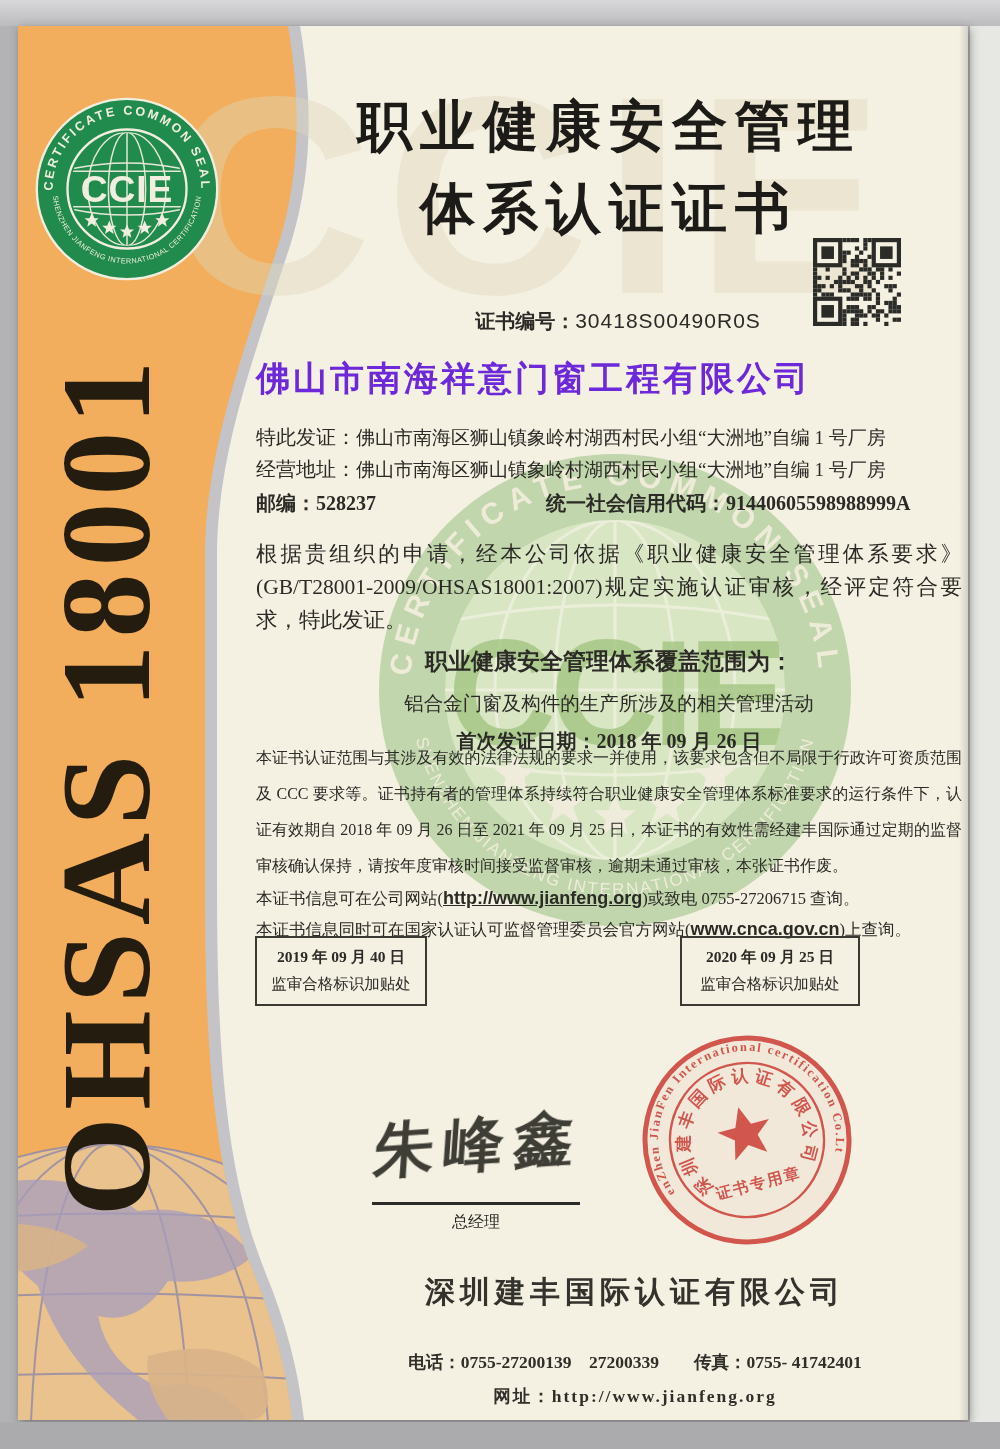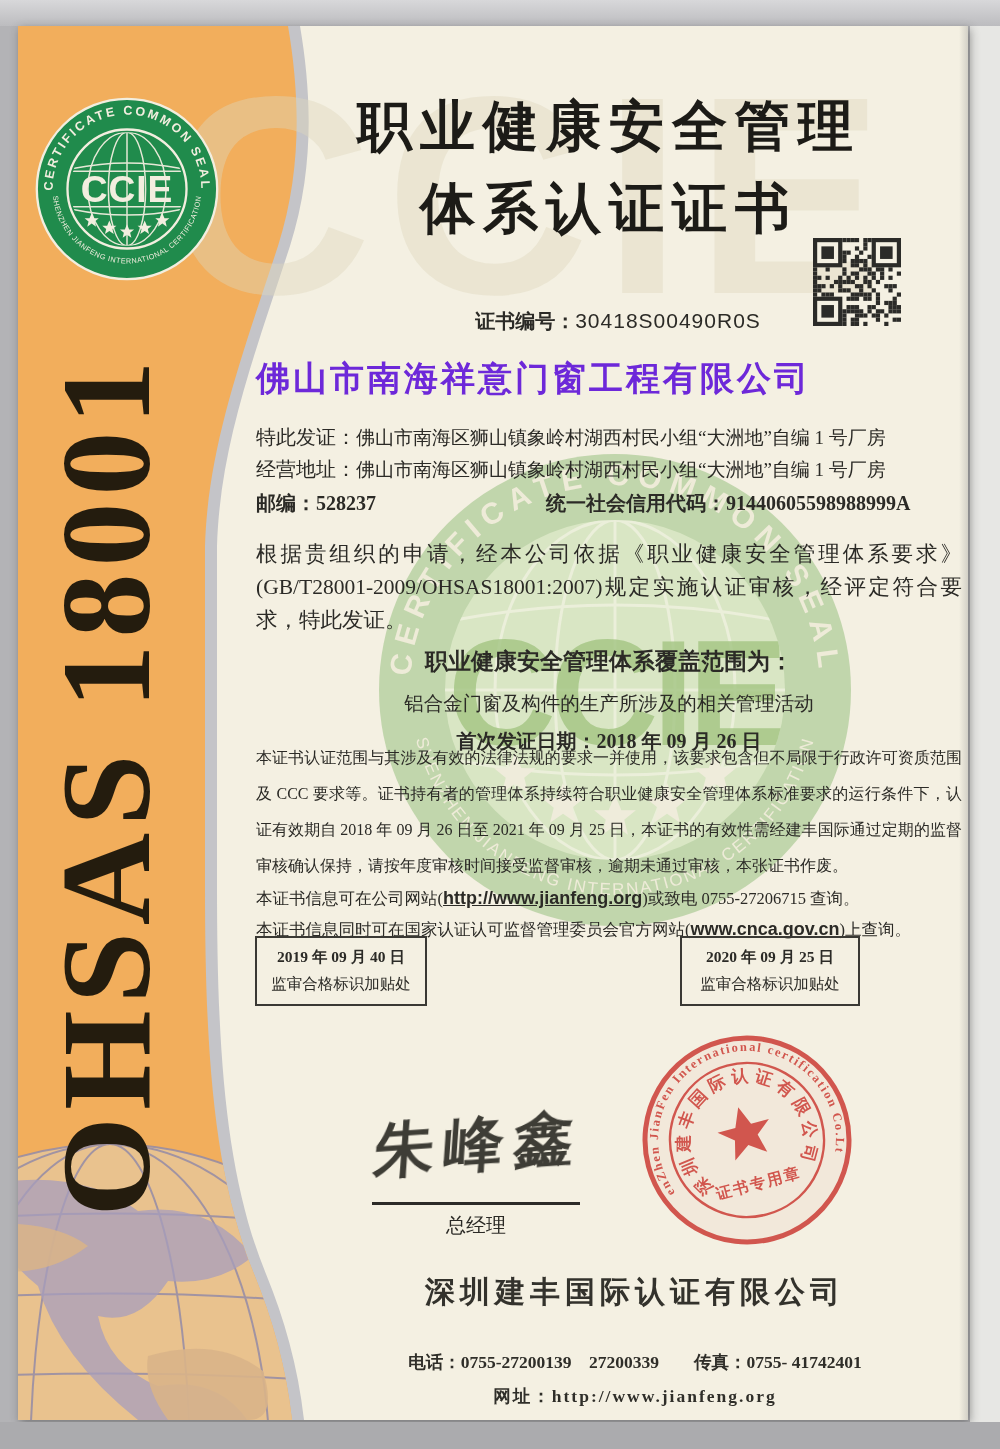--- a/index.html
+++ b/index.html
@@ -45,21 +45,21 @@
   .info{left:0;width:706px;font-size:16.5px;white-space:nowrap;}
   .info .lnk{font-weight:bold;text-decoration:underline;
              font-family:"Liberation Sans","DejaVu Sans",sans-serif;font-size:18px;}
   .stickbox{width:168px;height:66px;border:2px solid #3a3934;text-align:center;
             background:rgba(244,240,226,.55);}
   .stickbox .d{margin-top:9px;font-size:15.5px;font-weight:bold;}
   .stickbox .l{margin-top:6px;font-size:15.5px;}
   .sig{left:118px;top:1078px;width:220px;font-size:60px;font-weight:bold;color:#3e3d36;
        transform:rotate(-4deg) skewX(-8deg);letter-spacing:10px;filter:blur(.3px);}
   .sigline{left:116px;top:1176px;width:208px;height:3px;background:#2c2b27;}
-  .sigtitle{left:116px;top:1186px;width:208px;text-align:center;font-size:20px;}
+  .sigtitle{left:116px;top:1186px;width:208px;text-align:center;font-size:16px;}
   .stamp{position:absolute;left:381px;top:1004px;width:220px;height:220px;}
   .issuer{left:26px;top:1246px;width:706px;text-align:center;font-size:30px;font-weight:bold;
           letter-spacing:5px;color:#33322c;
           font-family:"Liberation Sans","DejaVu Sans",sans-serif;}
   .foot{left:26px;width:706px;text-align:center;font-size:17.5px;font-weight:bold;
         white-space:nowrap;color:#2f2e29;}
 </style>
 </head>
 <body>
 

